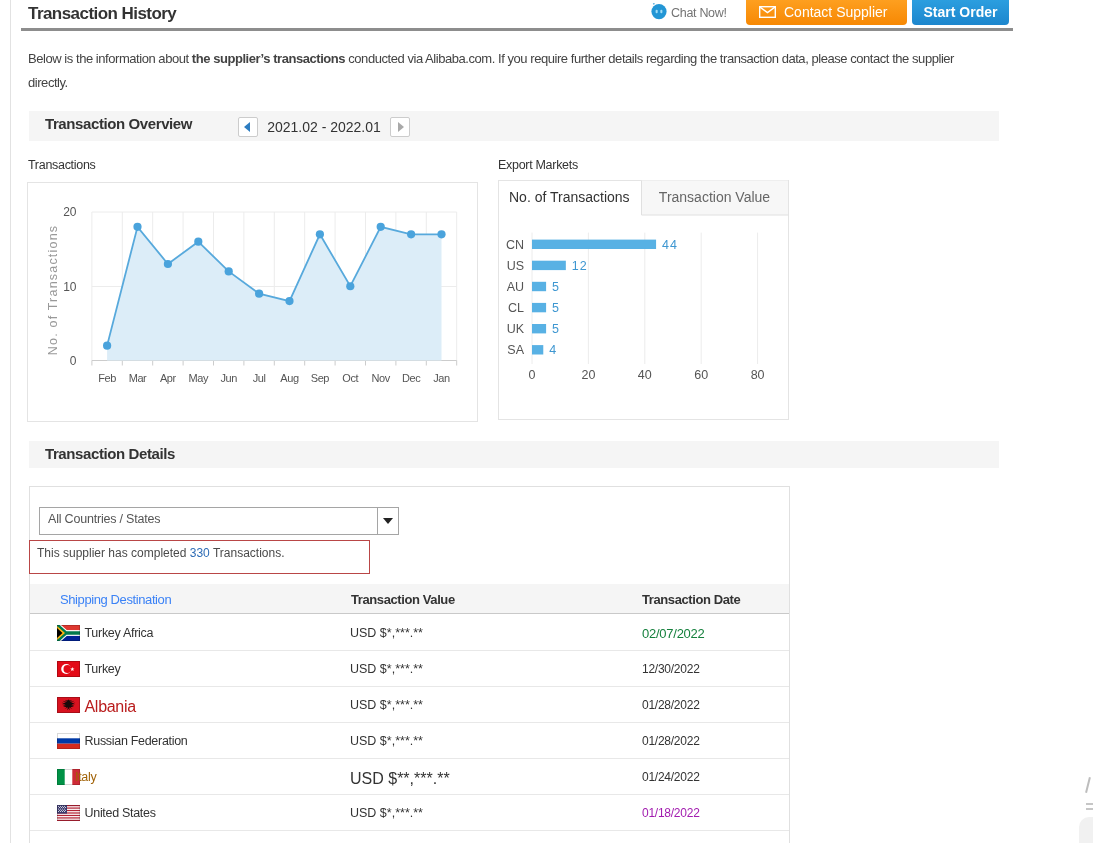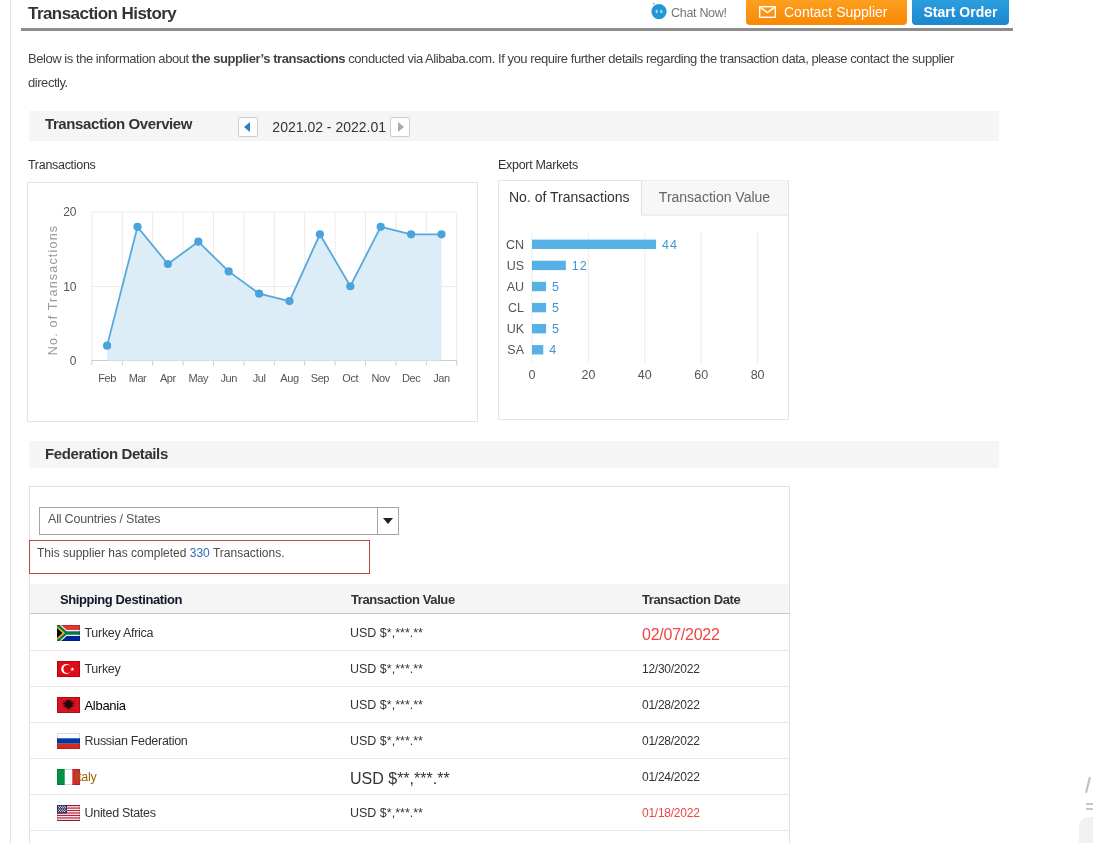--- a/index.html
+++ b/index.html
@@ -32,21 +32,21 @@
 
 <div class="abs" style="left:912px;top:-5px;width:97px;height:30px;background:linear-gradient(#2ea3e3,#1d86cd);border-radius:4px"></div>
 <div class="abs" style="left:912px;top:4px;width:97px;text-align:center;font-size:14px;font-weight:bold;color:#fff">Start Order</div>
 
 <div class="abs" style="left:28px;top:47px;font-size:13px;letter-spacing:-0.45px;color:#434343;line-height:24px">Below is the information about <b>the supplier’s transactions</b> conducted via Alibaba.com. If you require further details regarding the transaction data, please contact the supplier<br>directly.</div>
 
 <div class="abs" style="left:29px;top:111px;width:970px;height:30px;background:#f5f5f5"></div>
 <div class="abs" style="left:45px;top:115px;font-size:15px;letter-spacing:-0.4px;font-weight:bold;color:#333">Transaction Overview</div>
 <div class="abs" style="left:238px;top:117px;width:20px;height:20px;background:#fff;border:1px solid #ccc;border-radius:2px"></div>
 <div class="abs" style="left:244px;top:122px;width:0;height:0;border-top:5px solid transparent;border-bottom:5px solid transparent;border-right:6px solid #2d7dc1"></div>
-<div class="abs" style="left:262px;top:119px;width:124px;text-align:right;font-size:14px;color:#333">2021.02 - 2022.01</div>
+<div class="abs" style="left:262px;top:119px;width:124px;text-align:center;font-size:14px;color:#333">2021.02 - 2022.01</div>
 <div class="abs" style="left:390px;top:117px;width:20px;height:20px;background:#fff;border:1px solid #ccc;border-radius:2px"></div>
 <div class="abs" style="left:398px;top:122px;width:0;height:0;border-top:5px solid transparent;border-bottom:5px solid transparent;border-left:6px solid #a9a9a9"></div>
 
 <div class="abs" style="left:28px;top:157.5px;font-size:12.5px;letter-spacing:-0.3px;color:#333">Transactions</div>
 <div class="abs" style="left:498px;top:157.5px;font-size:12.5px;letter-spacing:-0.3px;color:#333">Export Markets</div>
 
 <svg class="abs" style="left:27px;top:182px" width="451" height="240" viewBox="0 0 451 240">
   <rect x="0.5" y="0.5" width="450" height="239" fill="#fff" stroke="#e4e4e4"></rect>
   <g id="chart1">
       <line x1="64.9" y1="30" x2="64.9" y2="178.5" stroke="#ececec"></line>
@@ -144,70 +144,70 @@
       <rect x="34" y="144" width="14.1" height="9.4" fill="#58b1e4"></rect>
       <text x="26" y="153.2" text-anchor="end" font-size="12.5" fill="#555">UK</text>
       <text x="54.1" y="153.2" font-size="12.5" fill="#3e97d1" letter-spacing="1">5</text>
       <rect x="34" y="165.10000000000002" width="11.28" height="9.4" fill="#58b1e4"></rect>
       <text x="26" y="174.3" text-anchor="end" font-size="12.5" fill="#555">SA</text>
       <text x="51.28" y="174.3" font-size="12.5" fill="#3e97d1" letter-spacing="1">4</text>
     </g>
 </svg>
 
 <div class="abs" style="left:29px;top:441px;width:970px;height:27px;background:#f5f5f5"></div>
-<div class="abs" style="left:45px;top:445px;font-size:15px;letter-spacing:-0.4px;font-weight:bold;color:#333">Federation Details</div>
+<div class="abs" style="left:45px;top:445px;font-size:15px;letter-spacing:-0.4px;font-weight:bold;color:#333">Transaction Details</div>
 
 <div class="abs" style="left:29px;top:486px;width:761px;height:400px;border:1px solid #e0e0e0"></div>
 
 <div class="abs" style="left:39px;top:507px;width:360px;height:28px;background:#fff;border:1px solid #a5a5a5"></div>
 <div class="abs" style="left:48px;top:512px;font-size:12.5px;letter-spacing:-0.2px;color:#555">All Countries / States</div>
 <div class="abs" style="left:377px;top:508px;width:1px;height:26px;background:#a5a5a5"></div>
 <div class="abs" style="left:383px;top:518px;width:0;height:0;border-left:5px solid transparent;border-right:5px solid transparent;border-top:6px solid #222"></div>
 
 <div class="abs" style="left:29px;top:540px;width:341px;height:34px;border:1px solid #b94646"></div>
 <div class="abs" style="left:37px;top:546px;font-size:12px;color:#4a4a4a">This supplier has completed <span style="color:#2e6cb5">330</span> Transactions.</div>
 
 <div class="abs" style="left:30px;top:584px;width:759px;height:30px;background:#f5f5f5;border-bottom:1px solid #c9c9c9"></div>
-<div class="abs" style="left:60px;top:592px;font-size:13px;letter-spacing:-0.4px;font-weight:bold;color:#0f172a">Shipping Destination</div>
+<div class="abs" style="left:60px;top:592px;font-size:13px;letter-spacing:-0.4px;font-weight:normal;color:#3b82f6">Shipping Destination</div>
 <div class="abs" style="left:351px;top:592px;font-size:13px;letter-spacing:-0.4px;font-weight:bold;color:#333">Transaction Value</div>
 <div class="abs" style="left:642px;top:592px;font-size:13px;letter-spacing:-0.4px;font-weight:bold;color:#333">Transaction Date</div>
 
 <div id="rows">
     <div class="abs" style="left:30px;top:614.5px;width:759px;height:36px;border-bottom:1px solid #e8e8e8"></div>
     <div class="abs" style="left:57px;top:624.5px;width:23px;height:16px;overflow:hidden"><svg width="23" height="16" viewBox="0 0 23 16">
         <rect width="23" height="16" fill="#fff"></rect>
         <rect width="23" height="5.33" fill="#de3830"></rect>
         <rect y="10.67" width="23" height="5.33" fill="#002395"></rect>
         <path d="M-0.5 -0.5 L9 8 L-0.5 16.5 M9 8 H23" fill="none" stroke="#fff" stroke-width="5.4"></path>
         <path d="M-0.5 -0.5 L9 8 L-0.5 16.5 M9 8 H23" fill="none" stroke="#007a4d" stroke-width="3.3"></path>
         <path d="M0 0.9 L8 8 L0 15.1 Z" fill="#ffb612"></path>
         <path d="M0 3.1 L5.5 8 L0 12.9 Z" fill="#000"></path>
         <rect x="0.5" y="0.5" width="22" height="15" fill="none" stroke="rgba(0,0,0,0.18)"></rect>
       </svg></div>
     <div class="abs" style="left:84.5px;top:625.5px;font-size:12.5px;letter-spacing:-0.3px;color:#333">Turkey Africa</div>
     <div class="abs" style="left:350px;top:625.5px;font-size:12.5px;color:#333">USD $*,***.**</div>
-    <div class="abs" style="left:642px;top:625.5px;font-size:16px;letter-spacing:-0.25px;color:#ef4444">02/07/2022</div>
+    <div class="abs" style="left:642px;top:625.5px;font-size:13px;letter-spacing:-0.25px;color:#15803d">02/07/2022</div>
     <div class="abs" style="left:30px;top:650.5px;width:759px;height:36px;border-bottom:1px solid #e8e8e8"></div>
     <div class="abs" style="left:57px;top:660.5px;width:23px;height:16px;overflow:hidden"><svg width="23" height="16" viewBox="0 0 23 16">
         <rect width="23" height="16" fill="#e30a17"></rect>
         <circle cx="9.2" cy="8" r="5" fill="#fff"></circle>
         <circle cx="10.5" cy="8" r="4" fill="#e30a17"></circle>
         <path d="M15.3 6 L15.9 7.5 L17.5 7.6 L16.2 8.6 L16.7 10.1 L15.3 9.2 L14 10.1 L14.5 8.6 L13.2 7.6 L14.8 7.5 Z" fill="#fff"></path>
         <rect x="0.5" y="0.5" width="22" height="15" fill="none" stroke="rgba(0,0,0,0.22)"></rect>
       </svg></div>
     <div class="abs" style="left:84.5px;top:661.5px;font-size:12.5px;letter-spacing:-0.3px;color:#333">Turkey</div>
     <div class="abs" style="left:350px;top:661.5px;font-size:12.5px;color:#333">USD $*,***.**</div>
     <div class="abs" style="left:642px;top:661.5px;font-size:12px;letter-spacing:-0.25px;color:#333">12/30/2022</div>
     <div class="abs" style="left:30px;top:686.5px;width:759px;height:36px;border-bottom:1px solid #e8e8e8"></div>
     <div class="abs" style="left:57px;top:696.5px;width:23px;height:16px;overflow:hidden"><svg width="23" height="16" viewBox="0 0 23 16">
         <rect width="23" height="16" fill="#d8121f"></rect>
         <path d="M11.5 2.6 C10.6 3.8 9.2 3.4 8 3 C8.6 3.8 9.4 4.2 10.2 4.6 C8.8 5 7 4.4 5.8 3.8 C6.6 4.8 7.8 5.4 9 5.9 C7.6 6.3 6 5.9 4.8 5.4 C5.8 6.5 7.2 7 8.6 7.4 C7.4 7.8 6 7.7 4.9 7.4 C6 8.4 7.6 8.6 9 8.8 C8.2 9.4 7 9.5 6 9.4 C7 10.2 8.4 10.2 9.6 10 C9.2 10.8 8.4 11.3 7.6 11.7 C8.8 11.7 9.9 11.1 10.6 10.3 C10.9 11.3 10.6 12.3 10 13.2 C10.8 12.9 11.3 12.2 11.5 11.4 C11.7 12.2 12.2 12.9 13 13.2 C12.4 12.3 12.1 11.3 12.4 10.3 C13.1 11.1 14.2 11.7 15.4 11.7 C14.6 11.3 13.8 10.8 13.4 10 C14.6 10.2 16 10.2 17 9.4 C16 9.5 14.8 9.4 14 8.8 C15.4 8.6 17 8.4 18.1 7.4 C17 7.7 15.6 7.8 14.4 7.4 C15.8 7 17.2 6.5 18.2 5.4 C17 5.9 15.4 6.3 14 5.9 C15.2 5.4 16.4 4.8 17.2 3.8 C16 4.4 14.2 5 12.8 4.6 C13.6 4.2 14.4 3.8 15 3 C13.8 3.4 12.4 3.8 11.5 2.6 Z" fill="#1a0a0a"></path>
         <rect x="0.5" y="0.5" width="22" height="15" fill="none" stroke="rgba(0,0,0,0.22)"></rect>
       </svg></div>
-    <div class="abs" style="left:84.5px;top:697.5px;font-size:13px;letter-spacing:-0.3px;color:#000000">Albania</div>
+    <div class="abs" style="left:84.5px;top:697.5px;font-size:16px;letter-spacing:-0.3px;color:#b91c1c">Albania</div>
     <div class="abs" style="left:350px;top:697.5px;font-size:12.5px;color:#333">USD $*,***.**</div>
     <div class="abs" style="left:642px;top:697.5px;font-size:12px;letter-spacing:-0.25px;color:#333">01/28/2022</div>
     <div class="abs" style="left:30px;top:722.5px;width:759px;height:36px;border-bottom:1px solid #e8e8e8"></div>
     <div class="abs" style="left:57px;top:732.5px;width:23px;height:16px;overflow:hidden"><svg width="23" height="16" viewBox="0 0 23 16">
         <rect width="23" height="16" fill="#fff"></rect>
         <rect y="5.3" width="23" height="5.4" fill="#0039a6"></rect>
         <rect y="10.7" width="23" height="5.3" fill="#d52b1e"></rect>
         <rect x="0.5" y="0.5" width="22" height="15" fill="none" stroke="rgba(0,0,0,0.15)"></rect>
       </svg></div>
     <div class="abs" style="left:84.5px;top:733.5px;font-size:12.5px;letter-spacing:-0.3px;color:#333">Russian Federation</div>
@@ -255,19 +255,19 @@
           <circle cx="8.5" cy="5.2" r="0.5"></circle>
           <circle cx="1.5" cy="6.5" r="0.5"></circle>
           <circle cx="3.5" cy="6.5" r="0.5"></circle>
           <circle cx="5.5" cy="6.5" r="0.5"></circle>
           <circle cx="7.5" cy="6.5" r="0.5"></circle>
         </g>
         <rect x="0.5" y="0.5" width="22" height="15" fill="none" stroke="rgba(0,0,0,0.15)"></rect>
       </svg></div>
     <div class="abs" style="left:84.5px;top:805.5px;font-size:12.5px;letter-spacing:-0.3px;color:#333">United States</div>
     <div class="abs" style="left:350px;top:805.5px;font-size:12.5px;color:#333">USD $*,***.**</div>
-    <div class="abs" style="left:642px;top:805.5px;font-size:12px;letter-spacing:-0.25px;color:#ef4444">01/18/2022</div>
+    <div class="abs" style="left:642px;top:805.5px;font-size:12px;letter-spacing:-0.25px;color:#a21caf">01/18/2022</div>
   </div>
 
 <div class="abs" style="left:1087px;top:777px;width:2px;height:16px;background:#bdbdbd;transform:rotate(14deg)"></div>
 <div class="abs" style="left:1086px;top:803px;width:8px;height:2px;background:#c6c6c6"></div>
 <div class="abs" style="left:1086px;top:808px;width:8px;height:2px;background:#c6c6c6"></div>
 <div class="abs" style="left:1079px;top:817px;width:14px;height:26px;background:#f1f1f1;border-radius:10px 0 0 0"></div>
 
 </body></html>

